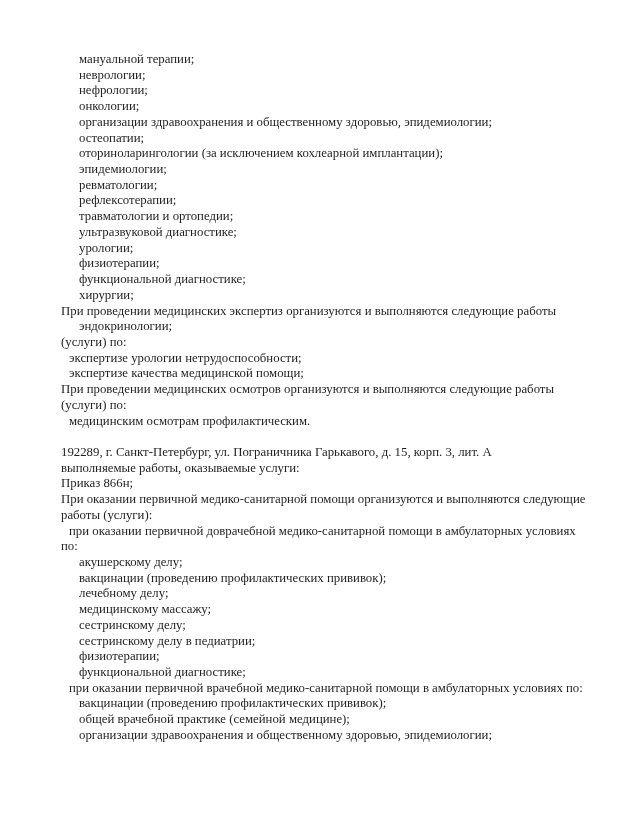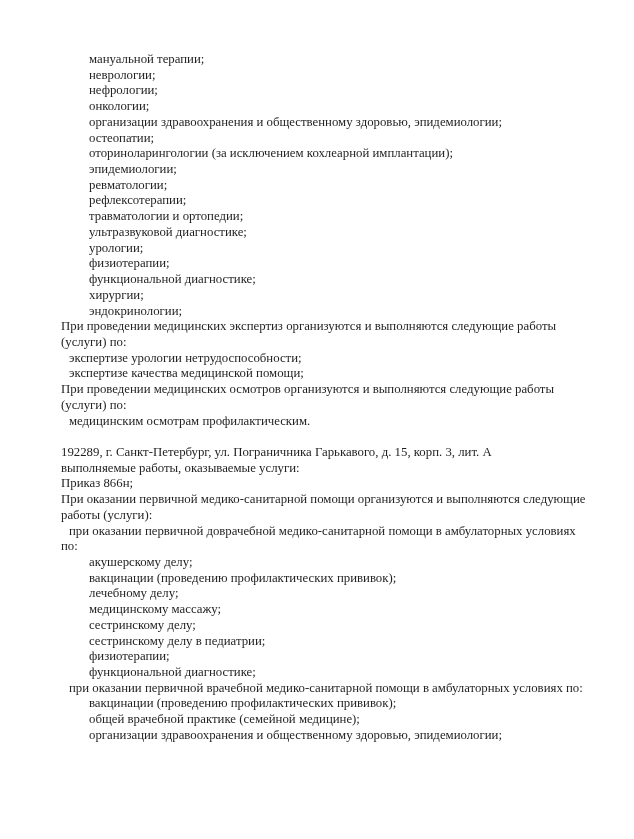--- a/index.html
+++ b/index.html
@@ -21,21 +21,21 @@
   .text-block {
     position: absolute;
     top: 52px;
     left: 61px;
     right: 4px;
   }
   .line {
     white-space: pre;
   }
   .line.indent-1 { margin-left: 8px; }
-  .line.indent-2 { margin-left: 28px; }
+  .line.indent-2 { margin-left: 18px; }
   .line.blank { min-height: 15.72px; }
 </style>
 </head>
 <body style="background: rgb(255, 255, 255);">
 
 <div class="page" style="background: rgb(255, 255, 255); color: rgb(31, 31, 31);">
   <div class="text-block">
       <div class="line indent-2">мануальной терапии;</div>
       <div class="line indent-2">неврологии;</div>
       <div class="line indent-2">нефрологии;</div>
@@ -45,22 +45,22 @@
       <div class="line indent-2">оториноларингологии (за исключением кохлеарной имплантации);</div>
       <div class="line indent-2">эпидемиологии;</div>
       <div class="line indent-2">ревматологии;</div>
       <div class="line indent-2">рефлексотерапии;</div>
       <div class="line indent-2">травматологии и ортопедии;</div>
       <div class="line indent-2">ультразвуковой диагностике;</div>
       <div class="line indent-2">урологии;</div>
       <div class="line indent-2">физиотерапии;</div>
       <div class="line indent-2">функциональной диагностике;</div>
       <div class="line indent-2">хирургии;</div>
+      <div class="line indent-0">При проведении медицинских экспертиз организуются и выполняются следующие работы</div>
       <div class="line indent-2">эндокринологии;</div>
-      <div class="line indent-0">При проведении медицинских экспертиз организуются и выполняются следующие работы</div>
       <div class="line indent-0">(услуги) по:</div>
       <div class="line indent-1">экспертизе урологии нетрудоспособности;</div>
       <div class="line indent-1">экспертизе качества медицинской помощи;</div>
       <div class="line indent-0">При проведении медицинских осмотров организуются и выполняются следующие работы</div>
       <div class="line indent-0">(услуги) по:</div>
       <div class="line indent-1">медицинским осмотрам профилактическим.</div>
       <div class="line indent-0 blank">&nbsp;</div>
       <div class="line indent-0">192289, г. Санкт-Петербург, ул. Пограничника Гарькавого, д. 15, корп. 3, лит. А</div>
       <div class="line indent-0">выполняемые работы, оказываемые услуги:</div>
       <div class="line indent-0">Приказ 866н;</div>

